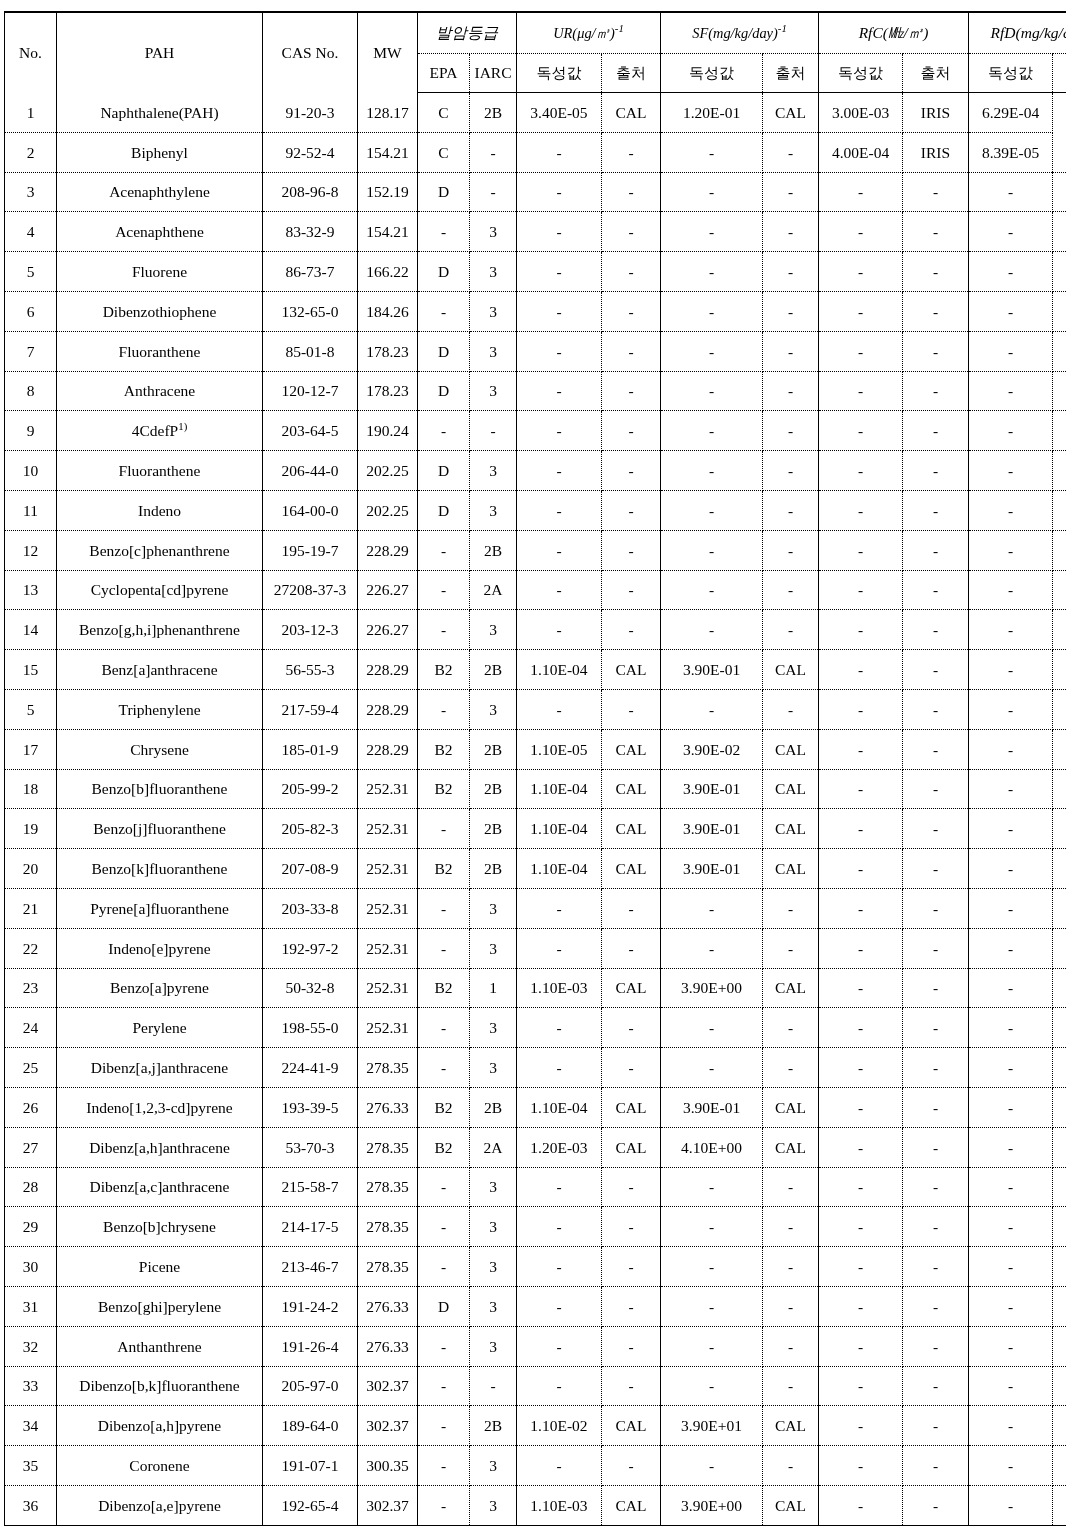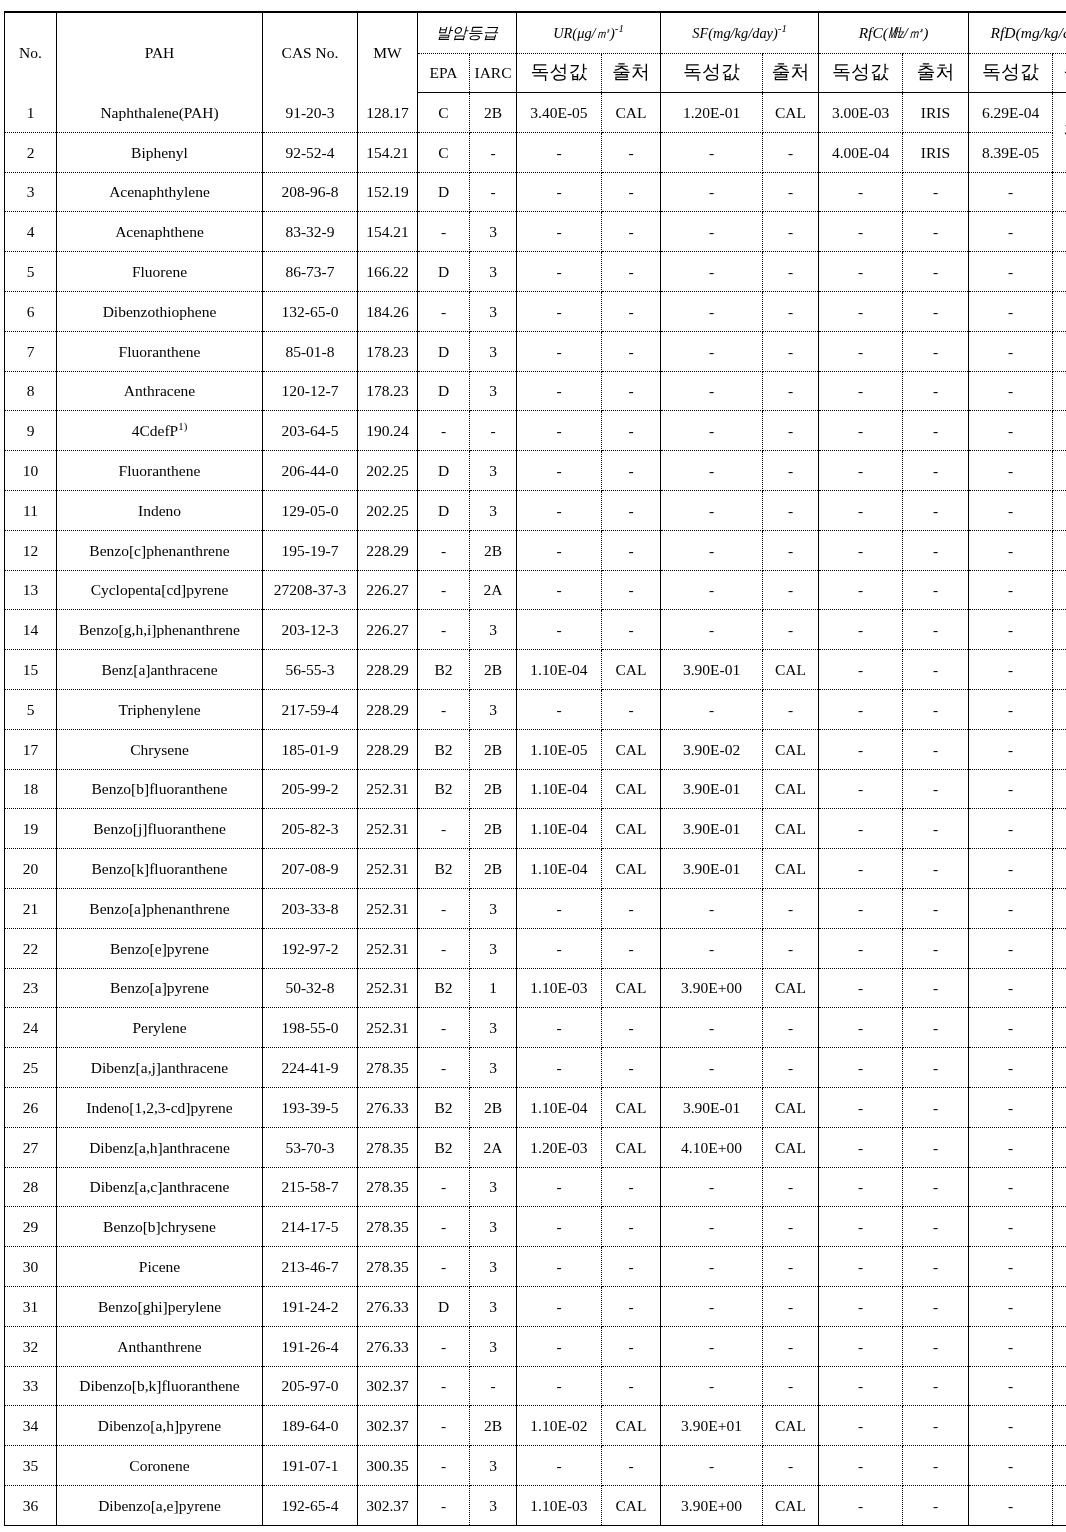--- a/index.html
+++ b/index.html
@@ -61,21 +61,21 @@
   td.c-cas{text-align:right;padding-right:9px;}
   td.c-mw{text-align:right;padding-right:9px;}
   td.c-val{text-align:center;}
 
   .sup{
     font-size:0.70em;
     vertical-align:super;
     line-height:0;
   }
   .unitsub{font-size:0.93em;}
-  .kr{font-family:Liberation Mono, monospace;font-size:19px;}
+  .kr{font-family:Liberation Sans, sans-serif;font-size:15px;}
 </style>
 </head>
 <body>
 
 <div id="page">
 
   <table class="pah">
     <colgroup>
       <col style="width:52px">
       <col style="width:206px">
@@ -285,21 +285,21 @@
           <td class="c-val vdr hdot">-</td>
           <td class="c-val vr hdot">-</td>
           <td class="c-val vdr hdot">-</td>
           <td class="c-val vr hdot">-</td>
           <td class="c-val vdr hdot">-</td>
           <td class="c-val vr hdot">-</td>
         </tr>
         <tr>
           <td class="c-no vl vr hdot">11</td>
           <td class="c-pah vr hdot">Indeno</td>
-          <td class="c-cas vr hdot">129-05-0</td>
+          <td class="c-cas vr hdot">164-00-0</td>
           <td class="c-mw vr hdot">202.25</td>
           <td class="c-val vdr hdot">D</td>
           <td class="c-val vr hdot">3</td>
           <td class="c-val vdr hdot">-</td>
           <td class="c-val vr hdot">-</td>
           <td class="c-val vdr hdot">-</td>
           <td class="c-val vr hdot">-</td>
           <td class="c-val vdr hdot">-</td>
           <td class="c-val vr hdot">-</td>
           <td class="c-val vdr hdot">-</td>
@@ -444,37 +444,37 @@
           <td class="c-val vr hdot">CAL</td>
           <td class="c-val vdr hdot">3.90E-01</td>
           <td class="c-val vr hdot">CAL</td>
           <td class="c-val vdr hdot">-</td>
           <td class="c-val vr hdot">-</td>
           <td class="c-val vdr hdot">-</td>
           <td class="c-val vr hdot">-</td>
         </tr>
         <tr>
           <td class="c-no vl vr hdot">21</td>
-          <td class="c-pah vr hdot">Benzo[a]phenanthrene</td>
+          <td class="c-pah vr hdot">Pyrene[a]fluoranthene</td>
           <td class="c-cas vr hdot">203-33-8</td>
           <td class="c-mw vr hdot">252.31</td>
           <td class="c-val vdr hdot">-</td>
           <td class="c-val vr hdot">3</td>
           <td class="c-val vdr hdot">-</td>
           <td class="c-val vr hdot">-</td>
           <td class="c-val vdr hdot">-</td>
           <td class="c-val vr hdot">-</td>
           <td class="c-val vdr hdot">-</td>
           <td class="c-val vr hdot">-</td>
           <td class="c-val vdr hdot">-</td>
           <td class="c-val vr hdot">-</td>
         </tr>
         <tr>
           <td class="c-no vl vr hdot">22</td>
-          <td class="c-pah vr hdot">Benzo[e]pyrene</td>
+          <td class="c-pah vr hdot">Indeno[e]pyrene</td>
           <td class="c-cas vr hdot">192-97-2</td>
           <td class="c-mw vr hdot">252.31</td>
           <td class="c-val vdr hdot">-</td>
           <td class="c-val vr hdot">3</td>
           <td class="c-val vdr hdot">-</td>
           <td class="c-val vr hdot">-</td>
           <td class="c-val vdr hdot">-</td>
           <td class="c-val vr hdot">-</td>
           <td class="c-val vdr hdot">-</td>
           <td class="c-val vr hdot">-</td>

